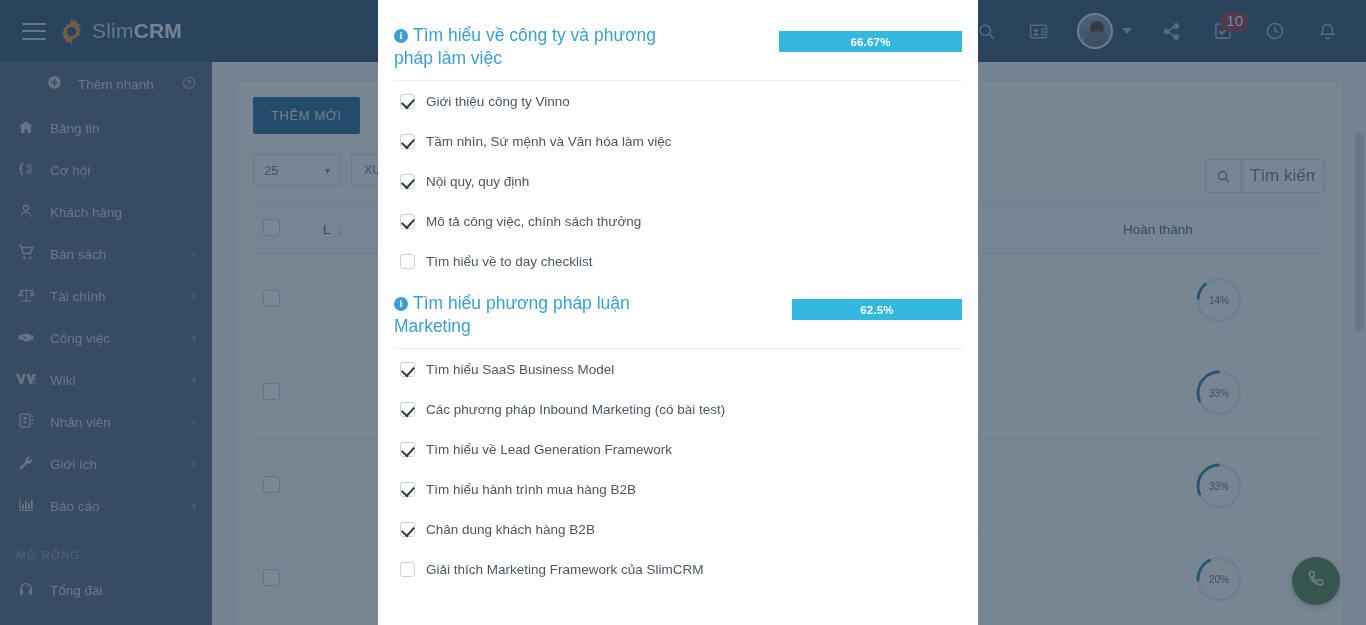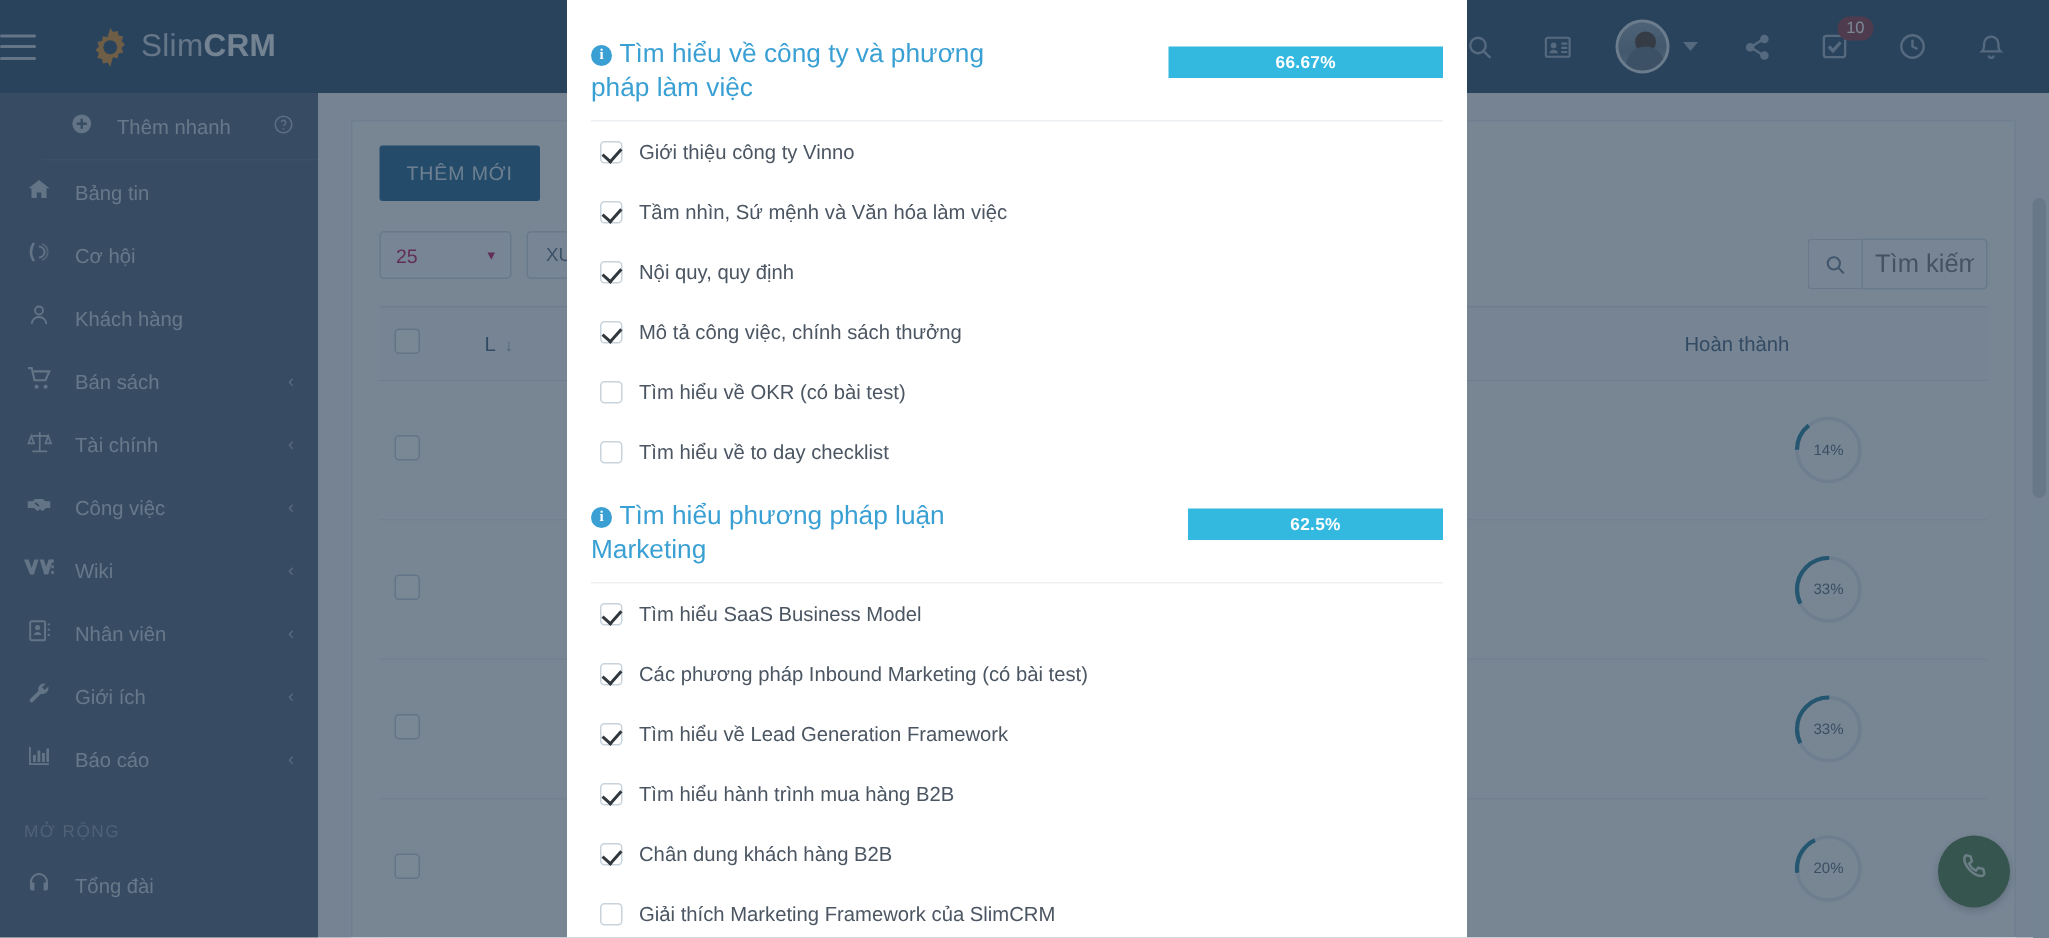--- a/index.html
+++ b/index.html
@@ -12,21 +12,21 @@
 
   
   #app { position:absolute; inset:0; }
 
   
   .topbar {
     position:absolute; top:0; left:0; right:0; height:62px;
     background:#2e4d6b;
     display:flex; align-items:center;
   }
-  .topbar-left { width:212px; height:62px; display:flex; align-items:center; gap:36px;}
+  .topbar-left { width:212px; height:62px; display:flex; align-items:center; padding-left:22px; gap:12px;}
   .hamburger { width:24px; height:17px; display:flex; flex-direction:column; justify-content:space-between; cursor:pointer;}
   .hamburger i { display:block; height:2px; background:#c3cfdb; border-radius:1px;}
   .brand { display:flex; align-items:center; gap:7px; }
   .brand-text { font-size:21px; color:#c9d3dd; letter-spacing:.2px;}
   .brand-text b { color:#eef3f7; font-weight:bold;}
   .gear { width:27px; height:27px; position:relative; }
 
   .topbar-right {
     margin-left:auto; display:flex; align-items:center; gap:26px;
     padding-right:26px; color:#9fb2c6;
@@ -36,21 +36,21 @@
   .avatar {
     width:36px; height:36px; border-radius:50%;
     background:linear-gradient(170deg,#8fa3b4 0%,#6d8496 55%,#9aaebe 100%);
     border:2px solid #d8e2ea; position:relative; overflow:hidden;
   }
   .avatar .head { position:absolute; width:14px;height:14px;border-radius:50%;background:#4a3a30; left:11px; top:6px;}
   .avatar .body { position:absolute; width:26px;height:16px;border-radius:13px 13px 0 0;background:#5c7184; left:5px; bottom:0;}
   .caret { width:0;height:0;border-left:5px solid transparent;border-right:5px solid transparent;border-top:6px solid #9fb2c6;}
   .badge {
     position:absolute; top:-7px; right:-13px; background:#8b3a44; color:#fff;
-    font-size:11px; border-radius:10px; padding:2px 6px; line-height:1.1; font-weight:normal;
+    font-size:15px; border-radius:10px; padding:2px 6px; line-height:1.1; font-weight:normal;
   }
 
   
   .sidebar {
     position:absolute; top:62px; left:0; width:212px; bottom:0;
     background:#4f6379; color:#c2cedb; overflow:hidden;
   }
   .side-item {
     height:42px; display:flex; align-items:center; padding:0 16px; gap:14px;
     font-size:13.5px; cursor:pointer; color:#ccd7e2;
@@ -66,21 +66,21 @@
   
   .content { position:absolute; top:62px; left:212px; right:0; bottom:0; background:#f2f5f8; padding:18px 22px;}
   .panel { background:#fafcfd; border:1px solid #e4eaef; min-height:520px; padding:16px 18px; position:relative;}
   .btn-new {
     background:#1f648f; color:#dce9f2; border:none; font-size:13px;
     padding:11px 18px; letter-spacing:.6px; cursor:pointer; border-radius:2px;
   }
   .toolbar-row { display:flex; align-items:center; gap:10px; margin-top:20px;}
   .sel-25 {
     width:88px; height:32px; border:1px solid #cfdae3; background:#f7fafc; border-radius:3px;
-    display:flex; align-items:center; justify-content:space-between; padding:0 10px; font-size:13px; color:#be185d;
+    display:flex; align-items:center; justify-content:space-between; padding:0 10px; font-size:13px; color:#737373;
   }
   .sel-25 .ch { font-size:10px; }
   .btn-out {
     height:32px; border:1px solid #cfdae3; background:#f7fafc; border-radius:3px;
     display:flex; align-items:center; padding:0 12px; font-size:12.5px; color:#5d7086;
   }
   .search-box { position:absolute; right:18px; top:78px; display:flex; height:34px;}
   .search-btn { width:36px;border:1px solid #cfdae3;border-right:none;border-radius:3px 0 0 3px;display:flex;align-items:center;justify-content:center;color:#6a7f94;background:#f7fafc;}
   .search-inp { width:84px;border:1px solid #cfdae3;border-radius:0 3px 3px 0;background:#f7fafc;font-size:17px;color:#3b82f6;padding:0 8px; font-family:"Liberation Sans",sans-serif;}
 
@@ -475,24 +475,20 @@
       <div class="chk-row">
         <span class="chk on"></span>
         <span class="chk-label">Nội quy, quy định</span>
       </div>
       <div class="chk-row">
         <span class="chk on"></span>
         <span class="chk-label">Mô tả công việc, chính sách thưởng</span>
       </div>
       <div class="chk-row">
         <span class="chk"></span>
-        <span class="chk-label">Tìm hiểu về OKR (có bài test)</span>
-      </div>
-      <div class="chk-row">
-        <span class="chk"></span>
         <span class="chk-label">Tìm hiểu về to day checklist</span>
       </div>
     </div>
 
     <div class="sec-head">
       <div class="sec-title">
         <span class="info-ico">i</span><span>Tìm hiểu phương pháp luận Marketing</span>
       </div>
       <div class="prog-wrap">
         <div class="prog" style="width:170px">62.5%</div>

